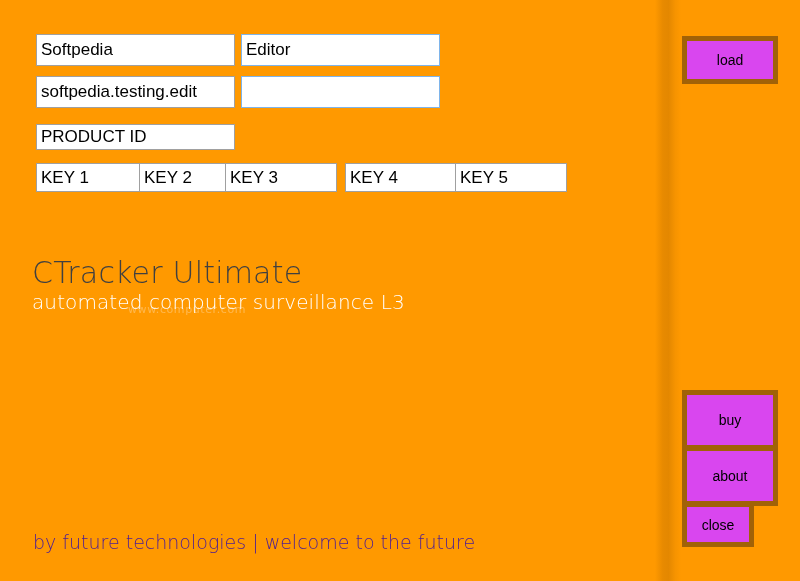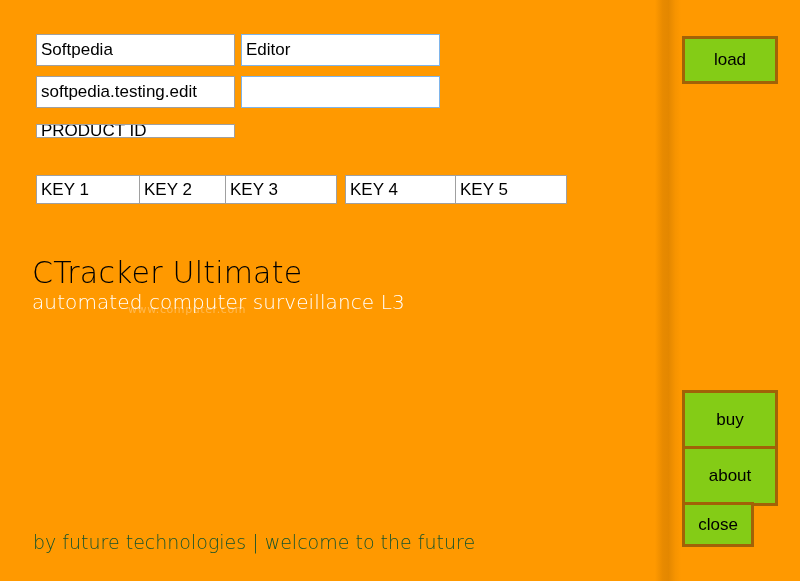--- a/index.html
+++ b/index.html
@@ -54,23 +54,23 @@
     white-space: nowrap;
   }
   .field.blue {
     border-color: #7eb4ea;
   }
 
   .f-name     { left: 36px;  top: 34px;  width: 199px; height: 32px; }
   .f-role     { left: 241px; top: 34px;  width: 199px; height: 32px; }
   .f-email    { left: 36px;  top: 76px;  width: 199px; height: 32px; }
   .f-extra    { left: 241px; top: 76px;  width: 199px; height: 32px; }
-  .f-product  { left: 36px;  top: 124px; width: 199px; height: 14px; }
-
-  .f-key { top: 163px; width: 112px; height: 29px; margin-top: 12px; }
+  .f-product  { left: 36px;  top: 124px; width: 199px; height: 26px; }
+
+  .f-key { top: 163px; width: 112px; height: 29px; }
   .f-key1 { left: 36px; }
   .f-key2 { left: 139px; }
   .f-key3 { left: 225px; }
   .f-key4 { left: 345px; }
   .f-key5 { left: 455px; }
 
   
   .branding {
     position: absolute;
     left: 32px;
@@ -78,21 +78,21 @@
     width: 600px;
     height: 70px;
   }
   .brand-title {
     position: absolute;
     left: 0;
     top: 0;
     font-family: "DejaVu Sans", sans-serif;
     font-size: 30px;
     font-weight: 300;
-    color: #000000;
+    color: #404040;
     letter-spacing: 0.2px;
     line-height: 1;
     white-space: nowrap;
   }
   .brand-sub {
     position: absolute;
     left: 0;
     top: 34px;
     font-family: "DejaVu Sans", sans-serif;
     font-size: 20px;
@@ -144,33 +144,33 @@
   }
 
   
   .tagline {
     position: absolute;
     left: 33px;
     top: 533px;
     font-family: "DejaVu Sans", sans-serif;
     font-size: 19px;
     font-weight: 300;
-    color: #14532d;
+    color: #4c1d95;
     line-height: 1;
     white-space: nowrap;
   }
 
   
   .rail-btn {
     position: absolute;
     box-sizing: border-box;
-    background: #84cc16;
-    border: 3px solid #a16207;
+    background: #d946ef;
+    border: 5px solid #a16207;
     font-family: "Liberation Sans", sans-serif;
-    font-size: 17px;
+    font-size: 14px;
     color: #000000;
     display: flex;
     align-items: center;
     justify-content: center;
     cursor: pointer;
     padding: 0;
   }
   .btn-load  { left: 682px; top: 36px;  width: 96px; height: 48px; }
   .btn-buy   { left: 682px; top: 390px; width: 96px; height: 60px; }
   .btn-about { left: 682px; top: 446px; width: 96px; height: 60px; }

